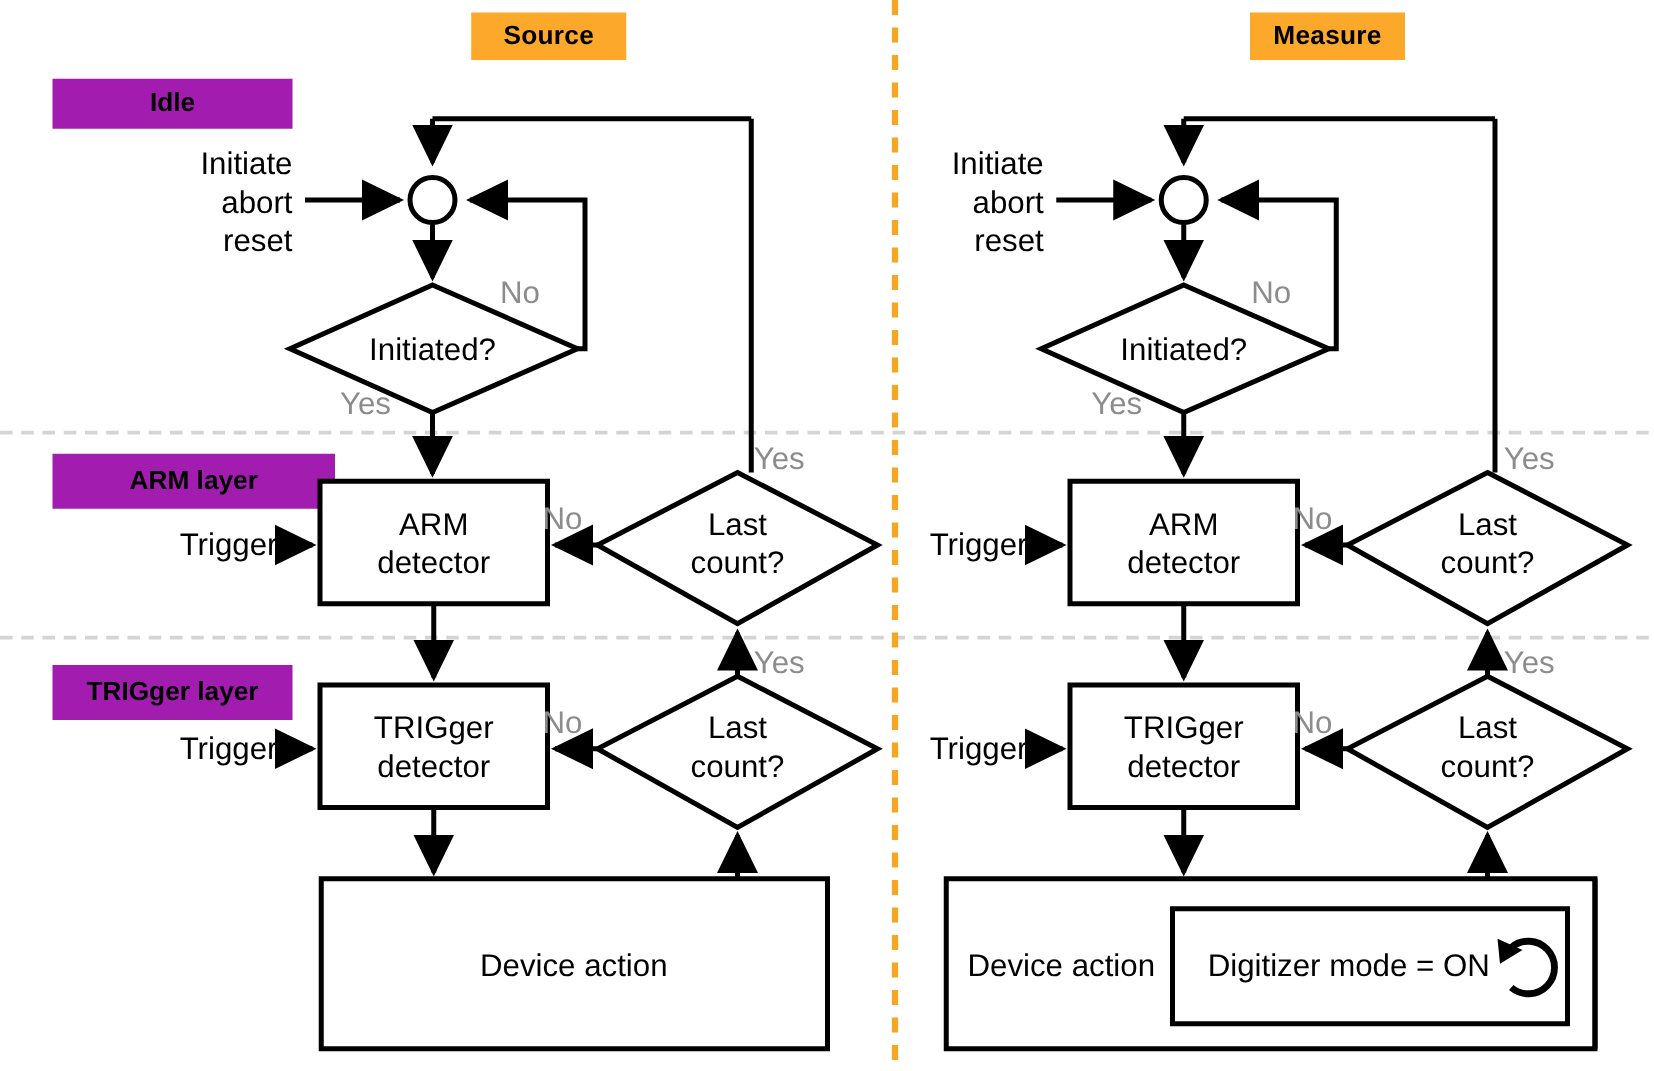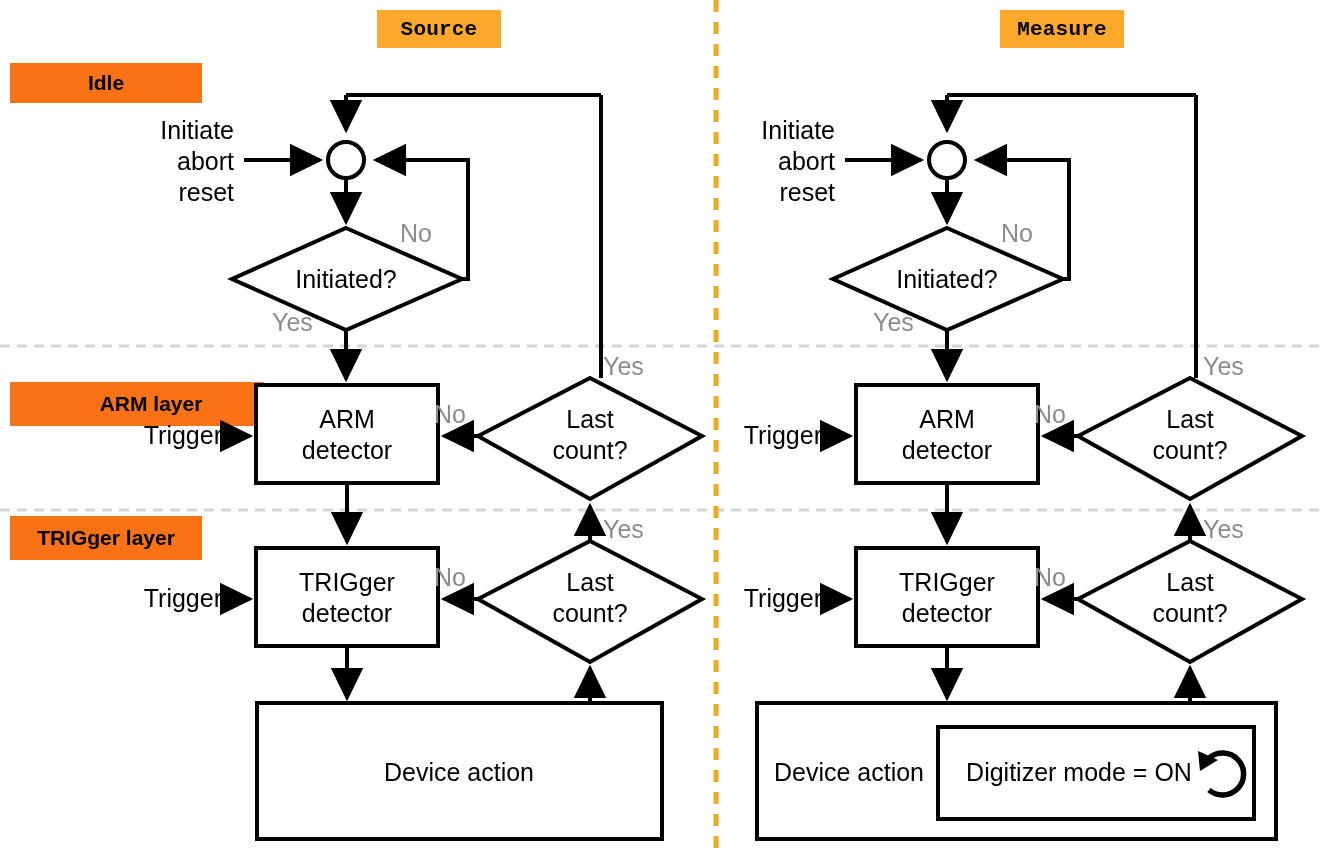--- a/index.html
+++ b/index.html
@@ -66,52 +66,52 @@
   .hdr-chip {
     position: absolute;
     background: #fba82b;
     color: #000000;
     font-weight: bold;
     font-size: 21px;
     display: flex;
     align-items: center;
     justify-content: center;
     letter-spacing: 0.2px;
-    font-family: Liberation Mono, monospace;
   }
   .layer-chip {
     position: absolute;
-    background: #f97316;
+    background: #a21caf;
     color: #000000;
     font-weight: bold;
     font-size: 21px;
     display: flex;
     align-items: center;
     justify-content: center;
+    margin-left: 32px;
   }
 </style>
 </head>
 <body>
 
 <div id="stage">
 
   <div class="hdr-chip" style="left:377px; top:10px; width:124px; height:38px;">
     <span>Source</span>
   </div>
   <div class="hdr-chip" style="left:1000px; top:10px; width:124px; height:38px;">
     <span>Measure</span>
   </div>
 
   <div class="layer-chip" style="left:10px; top:63px; width:192px; height:40px;">
     <span>Idle</span>
   </div>
-  <div class="layer-chip" style="left:10px; top:382px; width:226px; height:44px;padding-left:28px;">
+  <div class="layer-chip" style="left:10px; top:363px; width:226px; height:44px;">
     <span>ARM layer</span>
   </div>
-  <div class="layer-chip" style="left:10px; top:516px; width:192px; height:44px;">
+  <div class="layer-chip" style="left:10px; top:532px; width:192px; height:44px;">
     <span>TRIGger layer</span>
   </div>
 
   <svg class="diagram" viewBox="0 0 1323 857">
     <defs>
       <marker id="ah" markerWidth="9" markerHeight="9" refX="7.6" refY="4.5" orient="auto" markerUnits="strokeWidth">
         <path d="M0,0.4 L8.4,4.5 L0,8.6 z" fill="#000000"></path>
       </marker>
     </defs>
 

